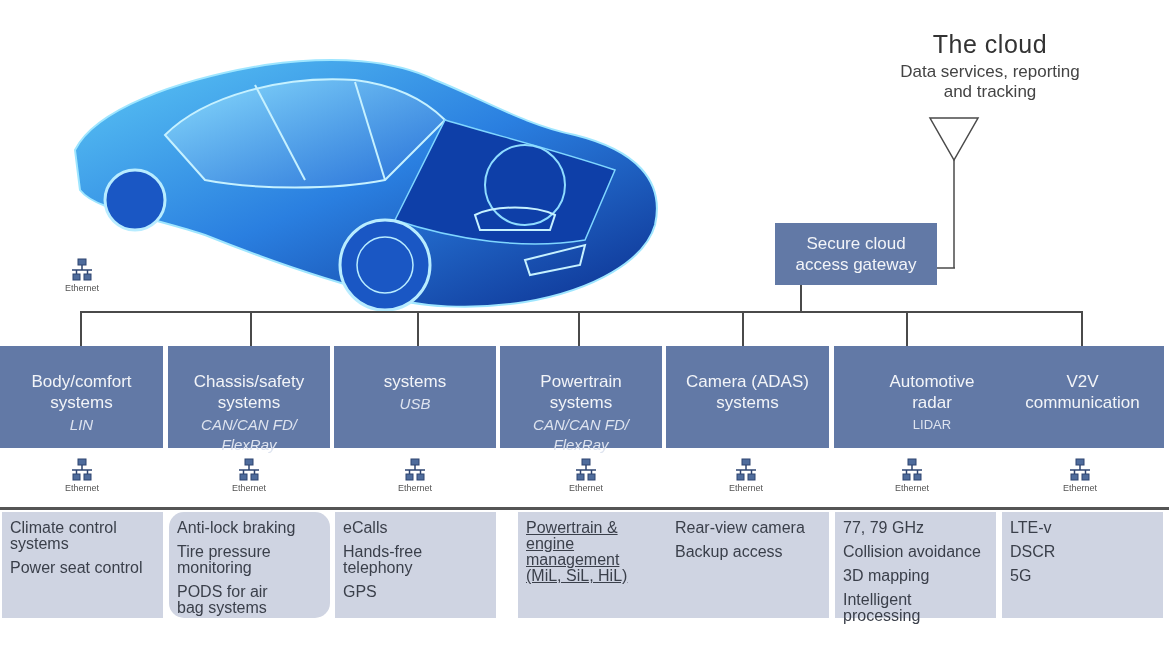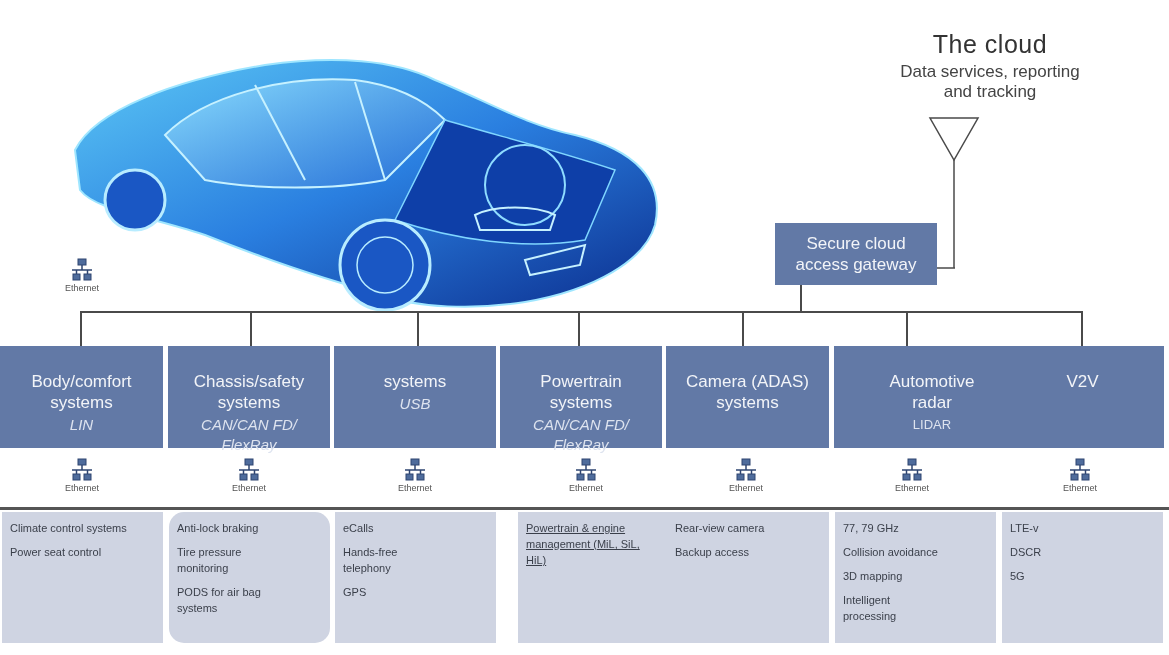--- a/index.html
+++ b/index.html
@@ -26,21 +26,21 @@
   .eth-label { font-size:9px; color:#555; margin-top:1px; }
 
   
   .sysbox { top:346px; height:102px; background:#6279a6; color:#f2f4f8; text-align:center; box-sizing:border-box; padding-top:25px; }
   .sysbox .name { font-size:17px; line-height:21px; }
   .sysbox .proto { font-size:15px; line-height:20px; font-style:italic; color:#dde3ef; margin-top:2px; }
   .sysbox .proto.upright { font-style:normal; font-size:13px; }
 
   .divider { left:0; top:507px; width:1169px; height:3px; background:#555; }
 
-  .detail { top:512px; height:131px; background:#cfd4e2; color:#3a3f4a; box-sizing:border-box; padding:8px 12px 0 8px; font-size:11px; line-height:16px; }
+  .detail { top:512px; height:106px; background:#cfd4e2; color:#3a3f4a; box-sizing:border-box; padding:8px 12px 0 8px; font-size:16px; line-height:16px; }
   .detail .item { margin-bottom:8px; }
 </style>
 </head>
 <body>
 
 <div class="abs cloud-title">The cloud</div>
 <div class="abs cloud-sub">
   <div>Data services, reporting</div>
   <div>and tracking</div>
 </div>
@@ -137,20 +137,21 @@
   <div class="name">Camera (ADAS)</div>
   <div class="name">systems</div>
 </div>
 <div class="abs sysbox" style="left:834px;width:196px;">
   <div class="name">Automotive</div>
   <div class="name">radar</div>
   <div class="proto upright">LIDAR</div>
 </div>
 <div class="abs sysbox" style="left:1001px;width:163px;">
   <div class="name">V2V</div>
+  <div class="name">communication</div>
 </div>
 
 <div class="abs eth" style="left:52px;top:458px;">
   <svg width="22" height="24" viewBox="0 0 22 24">
       <rect x="7" y="1" width="8" height="6" fill="#4f6c9c" stroke="#2e4470"></rect>
       <line x1="11" y1="7" x2="11" y2="12" stroke="#2e4470" stroke-width="1.5"></line>
       <line x1="1" y1="12" x2="21" y2="12" stroke="#2e4470" stroke-width="1.5"></line>
       <line x1="5.5" y1="12" x2="5.5" y2="16" stroke="#2e4470" stroke-width="1.5"></line>
       <line x1="16.5" y1="12" x2="16.5" y2="16" stroke="#2e4470" stroke-width="1.5"></line>
       <rect x="2" y="16" width="7" height="6" fill="#4f6c9c" stroke="#2e4470"></rect>

